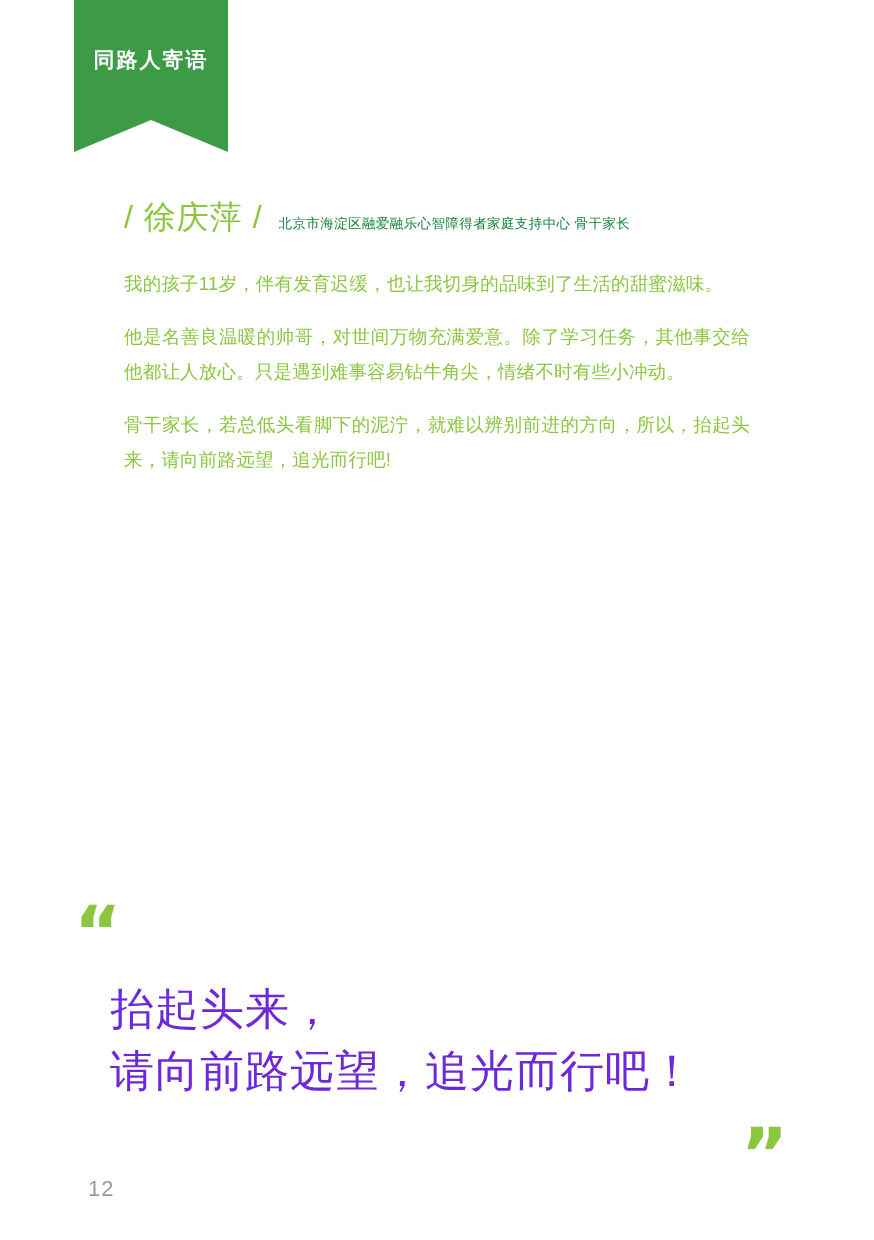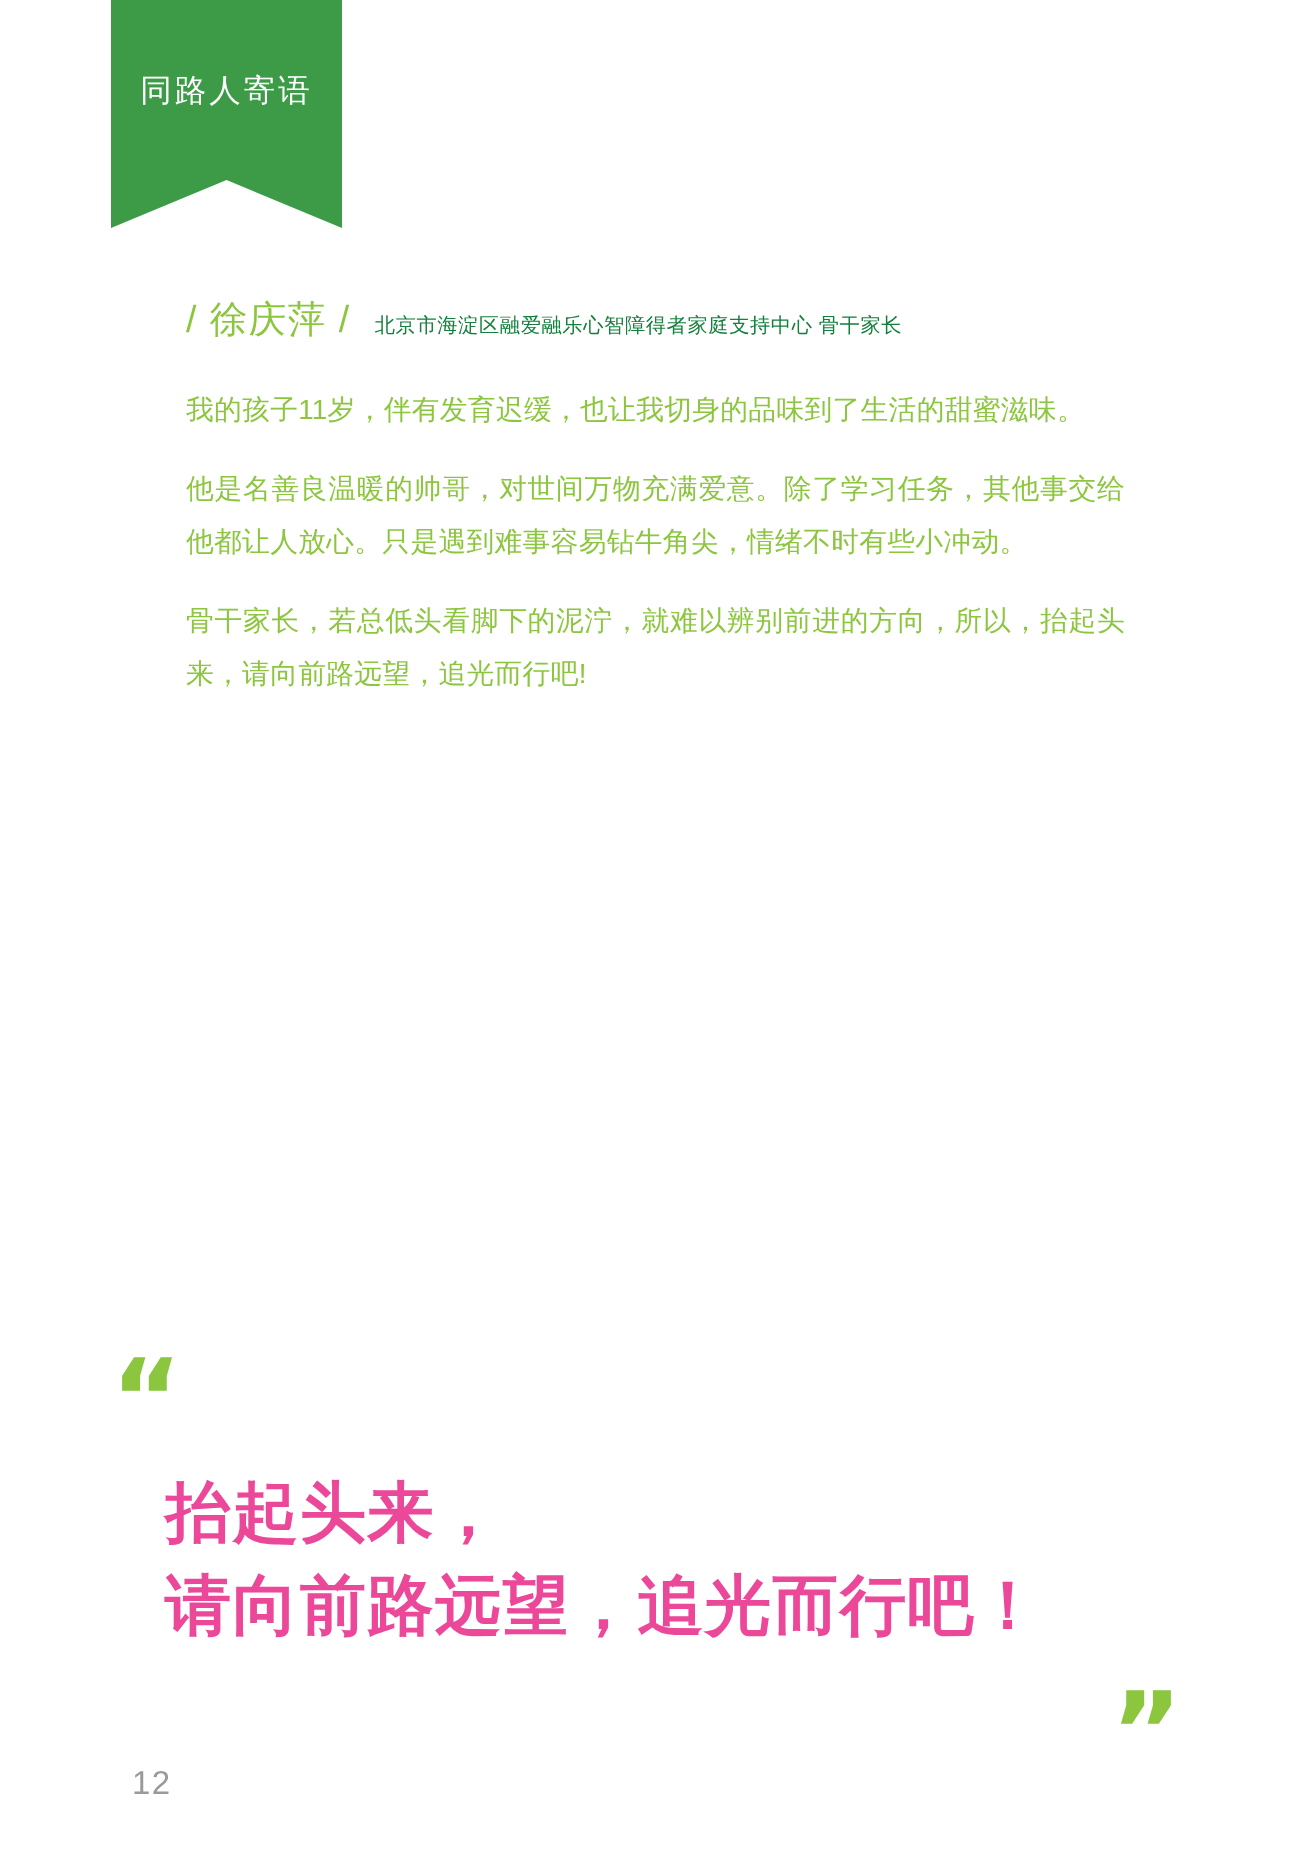--- a/index.html
+++ b/index.html
@@ -36,39 +36,39 @@
     border-bottom: 32px solid #ffffff;
   }
   .ribbon-label {
     position: absolute;
     left: 0;
     top: 46px;
     width: 154px;
     text-align: center;
     font-size: 21px;
     letter-spacing: 2px;
-    font-weight: normal;
+    font-weight: bold;
     color: #ffffff;
   }
 
   
   .content {
     position: absolute;
     left: 124px;
     top: 196px;
     width: 626px;
   }
 
   .byline {
     display: flex;
     align-items: baseline;
     margin-bottom: 26px;
   }
   .byline-name {
-    font-size: 25px;
+    font-size: 32px;
     color: #8cc63f;
     font-weight: normal;
     letter-spacing: 1px;
     white-space: nowrap;
   }
   .byline-affil {
     font-size: 13.5px;
     color: #15803d;
     margin-left: 16px;
     letter-spacing: 0.4px;
@@ -99,22 +99,22 @@
     font-family: "DejaVu Sans", sans-serif;
     height: 46px;
   }
   .quote-lines {
     margin-top: 22px;
     margin-left: 36px;
   }
   .quote-line {
     font-size: 44px;
     line-height: 58px;
-    color: #ec4899;
-    font-weight: bold;
+    color: #6d28d9;
+    font-weight: normal;
     letter-spacing: 1px;
     white-space: nowrap;
   }
   .quote-line.second {
     margin-top: 4px;
   }
   .quote-close {
     text-align: right;
     font-size: 72px;
     line-height: 40px;

